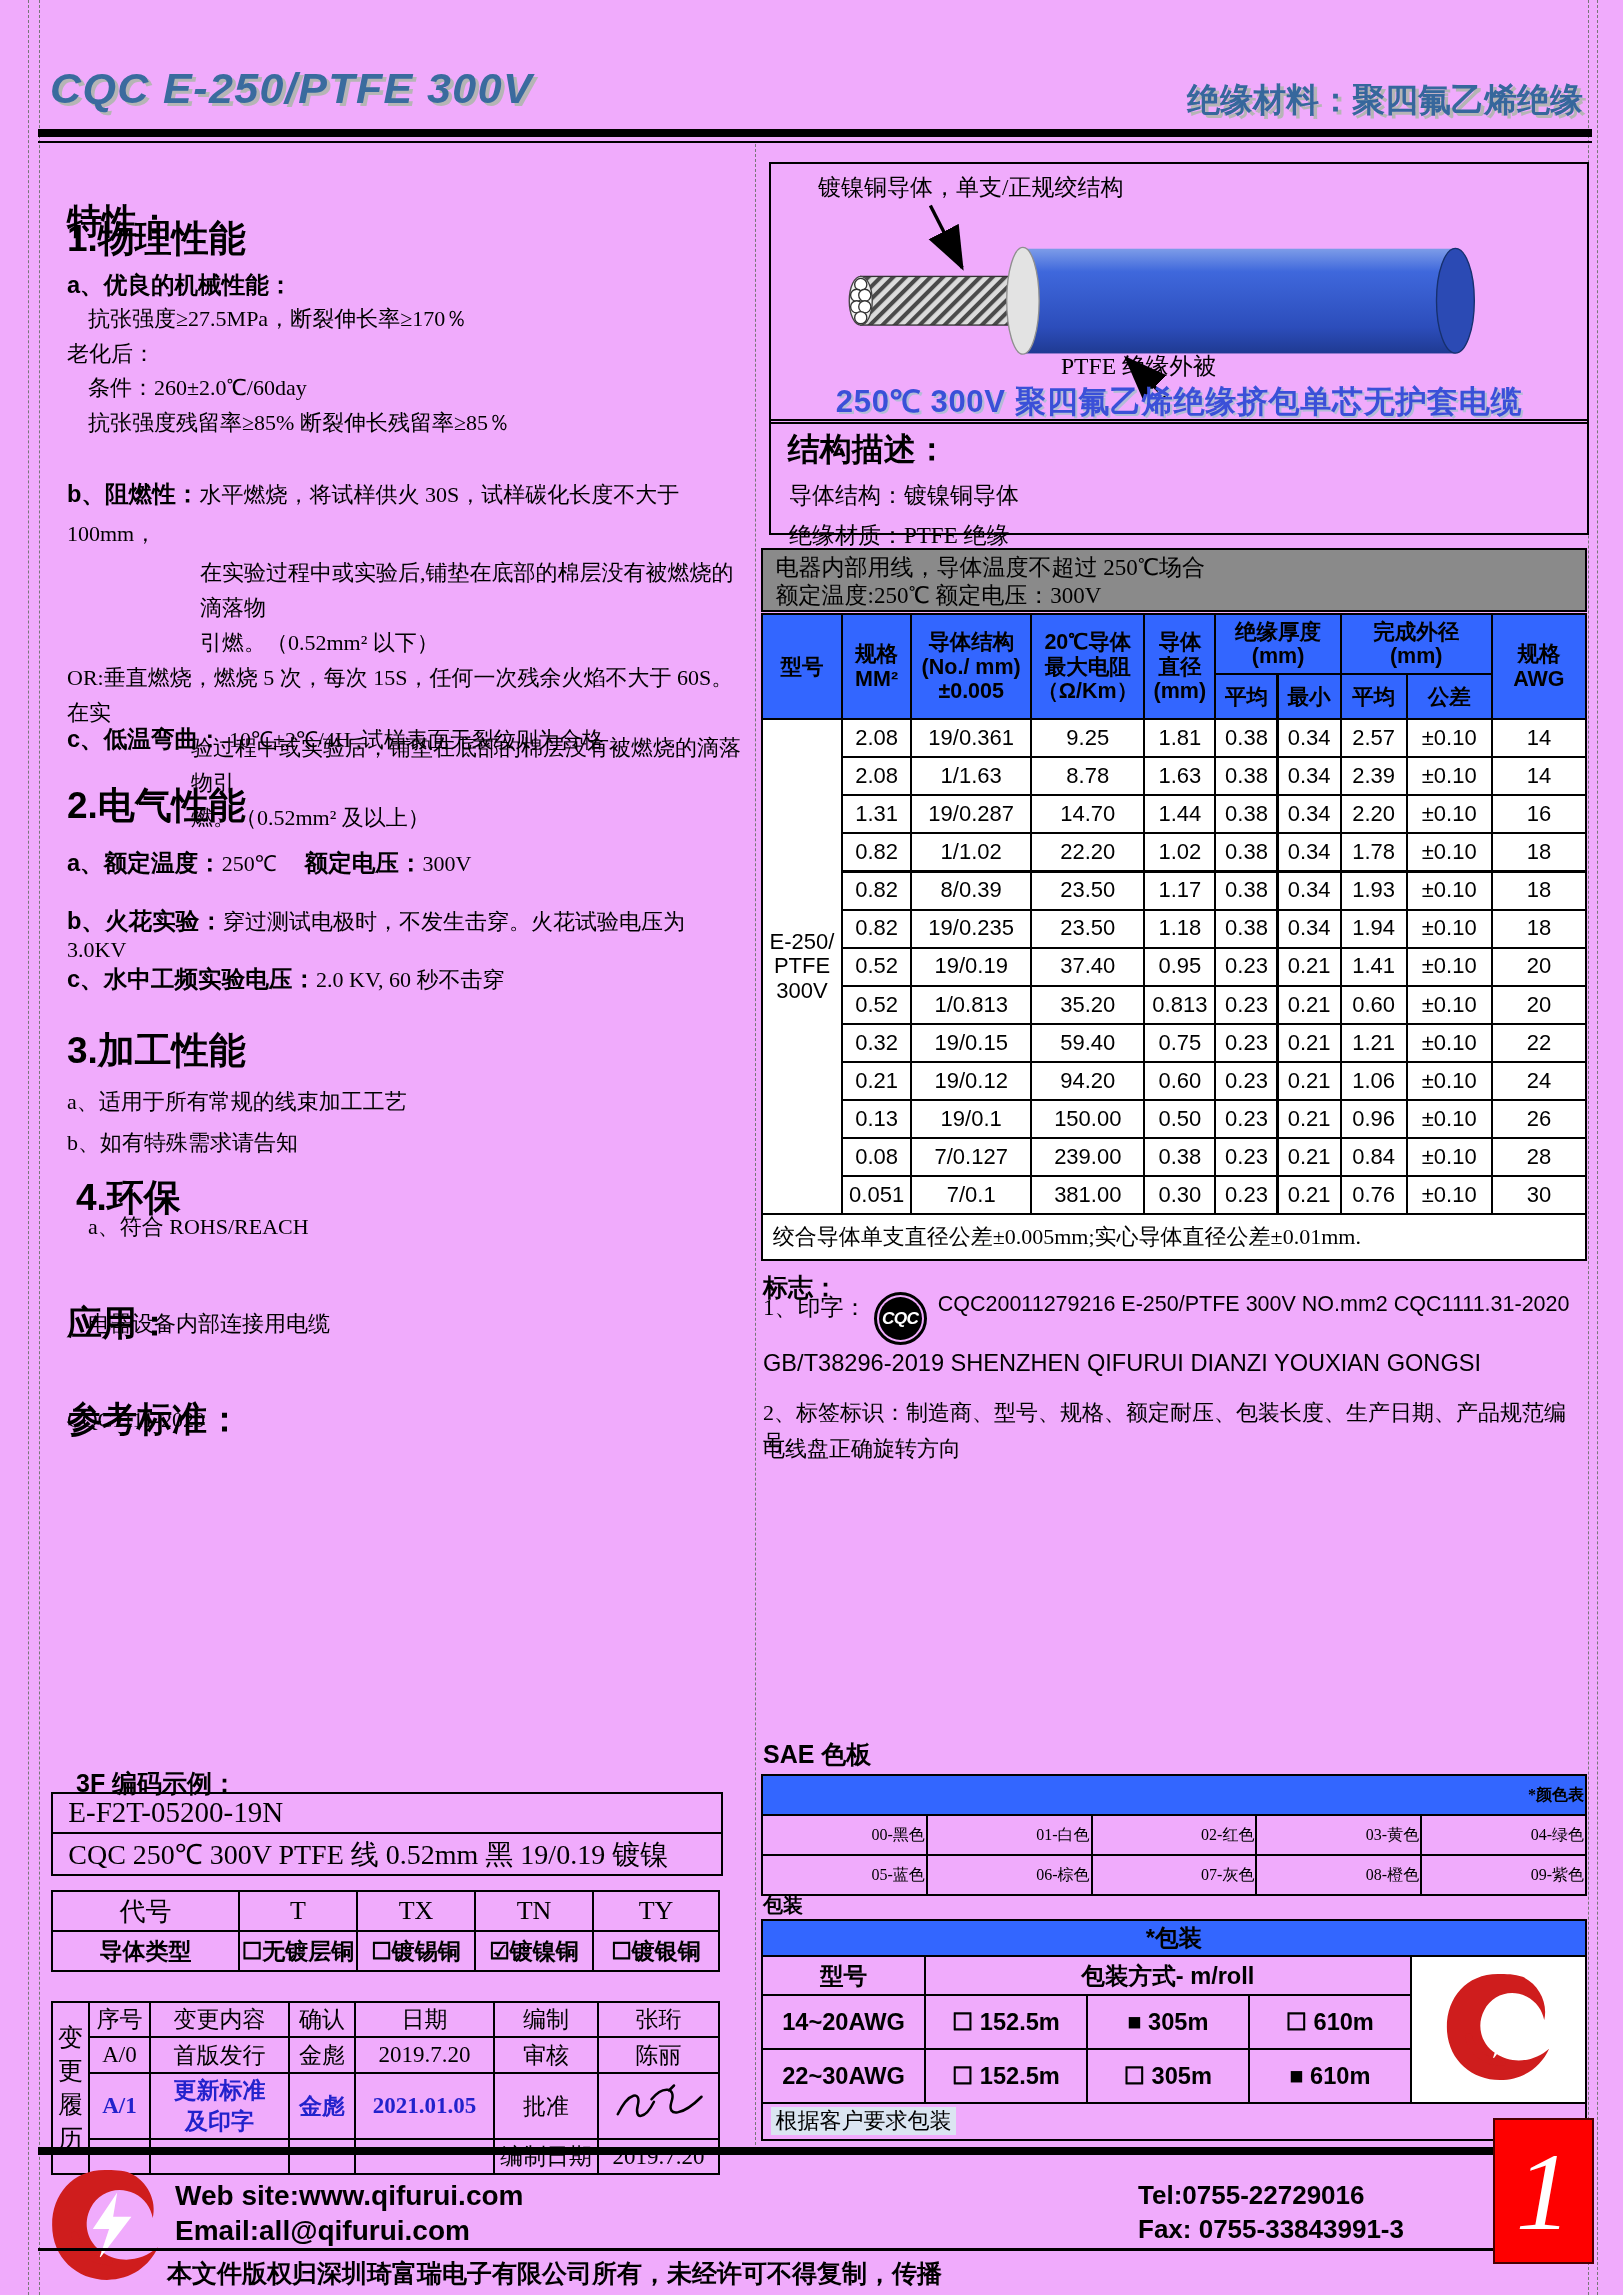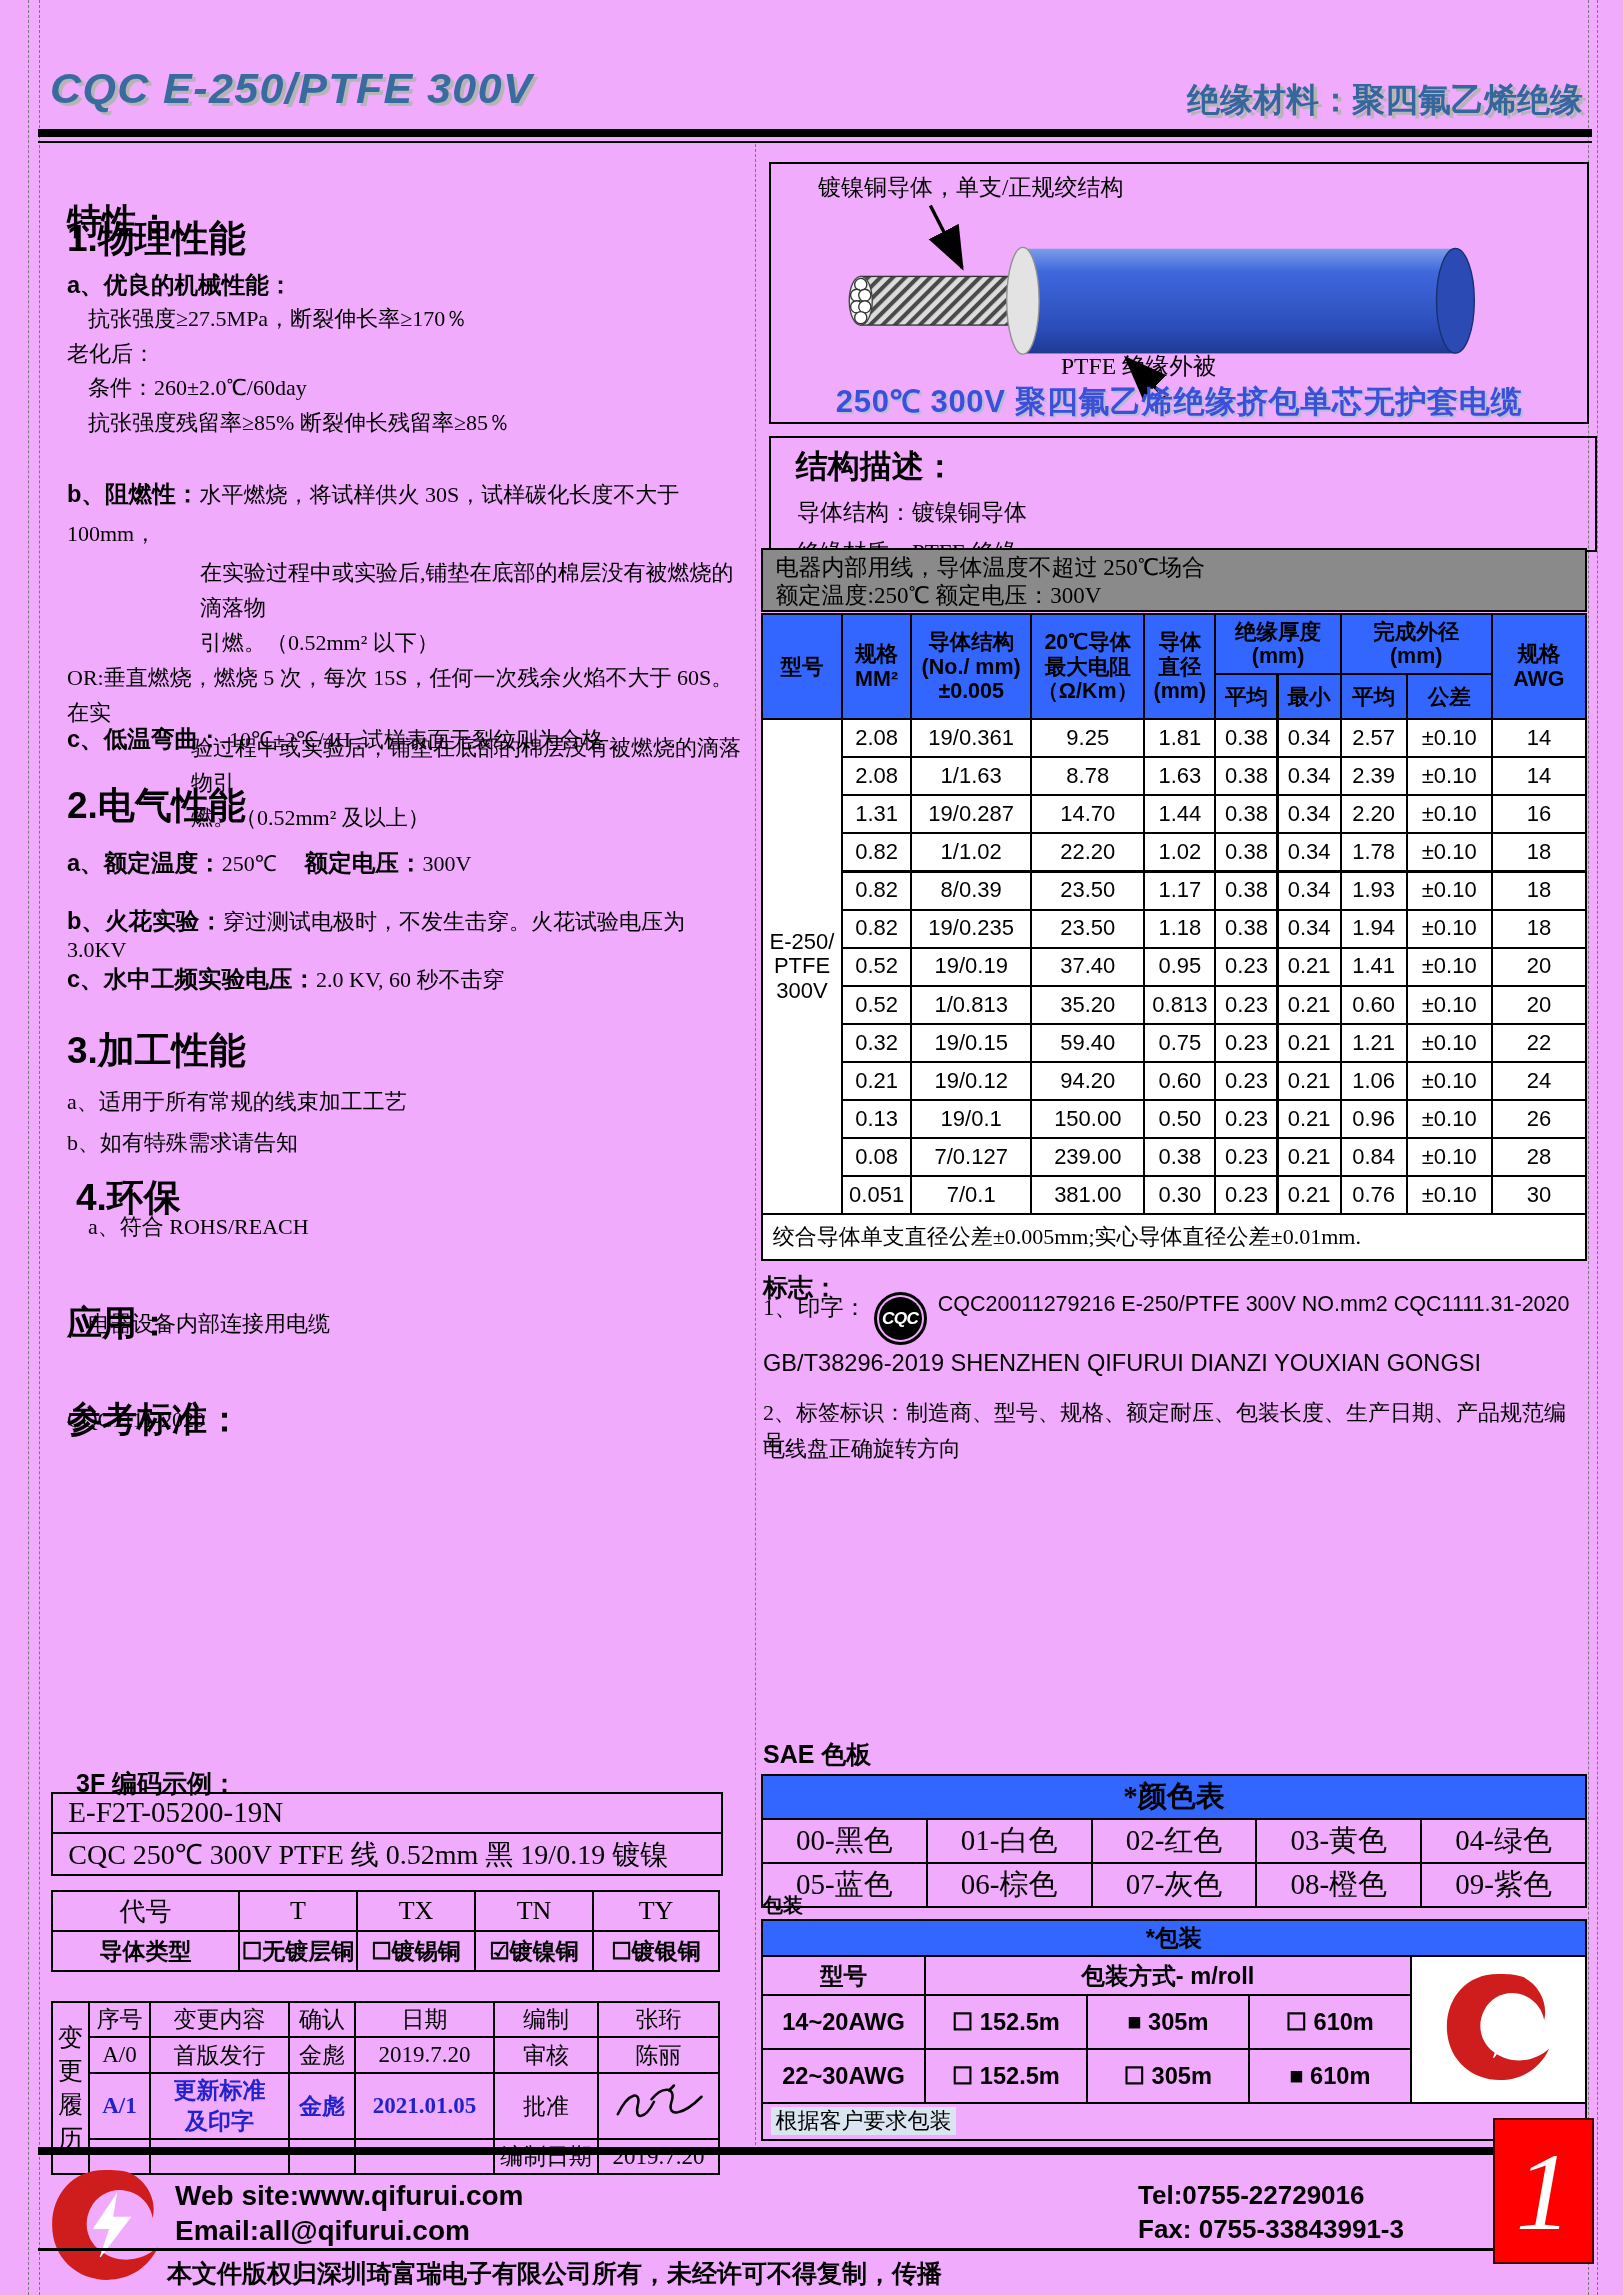--- a/index.html
+++ b/index.html
@@ -39,21 +39,21 @@
   .htab .r1 td{height:29px;}
   .htab .r2 td{height:32px;}
   .htab .r3 td{height:58px;}
   .htab .r4 td{height:26px;}
   .blue{color:#2222cc;font-weight:bold;font-family:"Liberation Sans",sans-serif;}
   
   .cablebox{position:absolute;left:769px;top:162px;width:816px;height:258px;border:2.1px solid #000;}
   .cond-label{position:absolute;left:47px;top:8.3px;font-size:23px;font-family:"Liberation Serif",serif;}
   .ins-label{position:absolute;left:290px;top:186px;font-size:23.6px;font-family:"Liberation Serif",serif;}
   .cable-caption{position:absolute;left:0;right:0;top:215px;text-align:center;font-size:31px;font-weight:bold;color:#3a50d8;text-shadow:2.1px 2.1px 0 #b4bcd6;letter-spacing:0.7px;}
-  .structbox{position:absolute;left:769px;top:436px;width:816px;height:112px;border:2.1px solid #000;padding-left:8px;}
+  .structbox{position:absolute;left:769px;top:419px;width:816px;height:112px;border:2.1px solid #000;}
   .structbox .st{font-size:32px;font-weight:bold;margin:7px 0 0 16.7px;}
   .structbox .sl{font-size:23px;font-family:"Liberation Serif",serif;margin:8.3px 0 0 18px;}
   .graybar{position:absolute;left:761px;top:548px;width:826px;height:64px;background:#8a8a8a;border:2.1px solid #000;box-sizing:border-box;padding:4.2px 12.5px;}
   .graybar div{font-size:23px;line-height:28px;font-family:"Liberation Serif",serif;}
   
   .mt{position:absolute;left:761px;top:613px;width:826px;display:grid;
       grid-template-columns:78px 67px 118px 111px 69px 60px 61px 64px 83px 1fr;
       grid-template-rows:58px 43px repeat(13,36px) 44px;
       gap:2.1px;background:#000;border:2.1px solid #000;box-sizing:border-box;}
   .mt .c{display:flex;align-items:center;justify-content:center;background:#fff;font-size:22px;text-align:center;line-height:1.12;}
@@ -68,21 +68,21 @@
   .marks-l1{position:absolute;left:763px;top:1292px;width:822px;height:58px;display:flex;align-items:flex-start;font-size:21.5px;}
   .marks-pre{font-size:23px;font-family:"Liberation Serif",serif;}
   .cqc{display:inline-flex;border:3.5px solid #000;border-radius:50%;padding:2.1px;margin:0 11px 0 7px;}
   .cqc-inner{width:43px;height:43px;border-radius:50%;background:#000;color:#fff;display:flex;align-items:center;justify-content:center;font-weight:bold;font-size:17.3px;font-style:italic;letter-spacing:-0.7px;}
   .marks-l2{position:absolute;left:763px;top:1350px;width:822px;font-size:23.6px;}
   .marks-i2a{position:absolute;left:763px;top:1398px;width:826px;font-size:22px;font-family:"Liberation Serif",serif;}
   .marks-i2b{position:absolute;left:763px;top:1434px;width:822px;font-size:22px;font-family:"Liberation Serif",serif;}
   
   .sae-title{position:absolute;left:763px;top:1738px;font-size:25px;font-weight:bold;}
   .ctab{position:absolute;left:761px;top:1774px;width:826px;table-layout:fixed;}
-  .ctab td{height:36px;font-size:29px;font-family:"Liberation Serif",serif;}
+  .ctab td{height:36px;font-size:16px;font-family:"Liberation Serif",serif;text-align:right;}
   .chead{background:#3366ff;font-weight:bold;font-size:23.6px;font-family:"Liberation Sans",sans-serif;}
   .pack-label{position:absolute;left:763px;top:1892px;font-size:20px;font-weight:bold;}
   .ptab{position:absolute;left:761px;top:1919px;width:826px;table-layout:fixed;}
   .ptab td{font-size:23.6px;}
   .ptab .hrow td{height:32px;}
   .ptab .mrow td{height:35px;font-weight:bold;}
   .ptab .drow td{height:50px;font-weight:bold;}
   .ptab .nrow td{height:33px;text-align:left;padding-left:8.3px;font-weight:normal;font-family:"Liberation Serif",serif;font-size:22px;}
   .hl{background:#dbe5f1;padding:1.4px 4.2px;}
   .logo-cell{background:#fff;}

